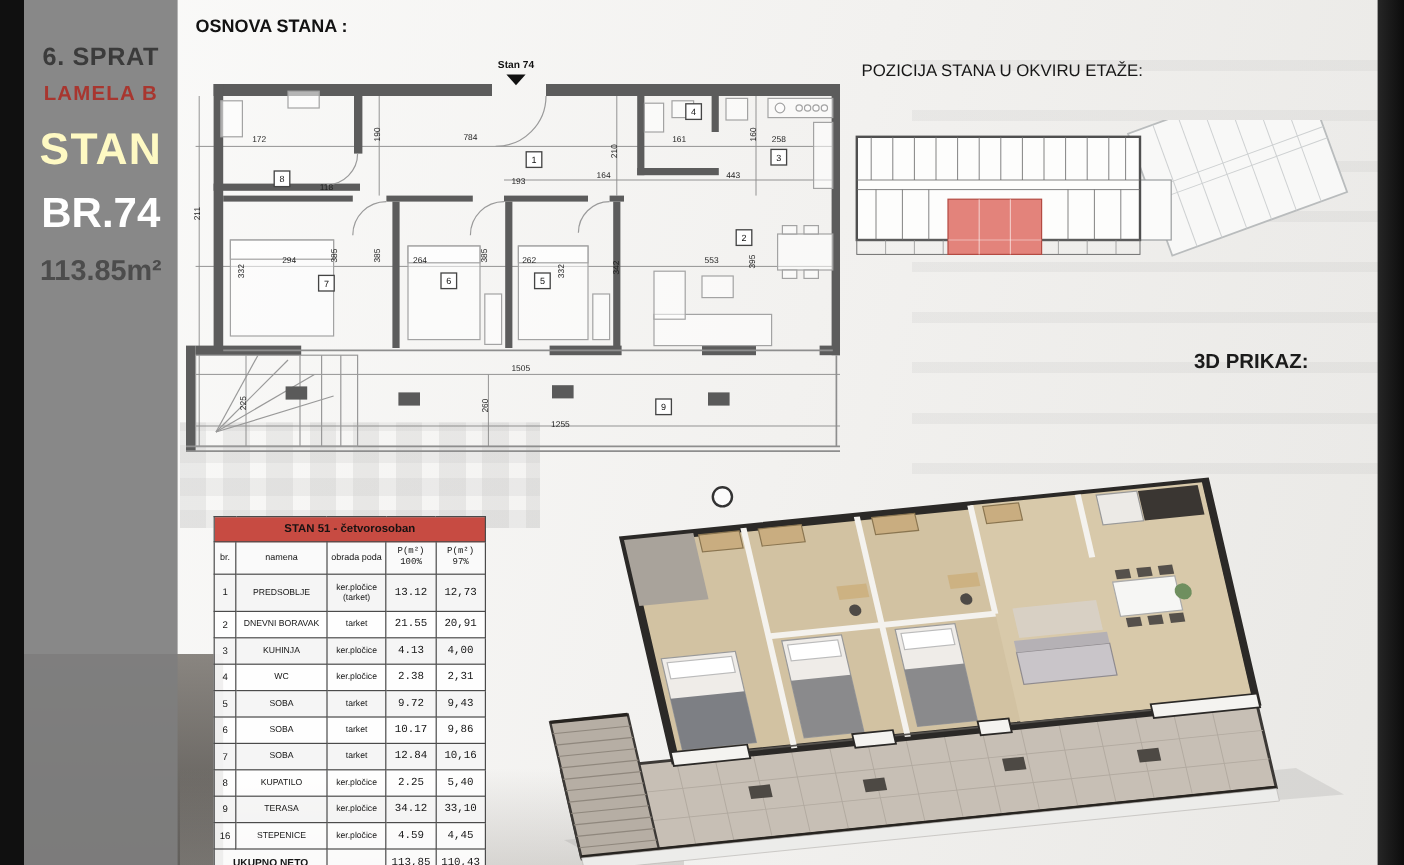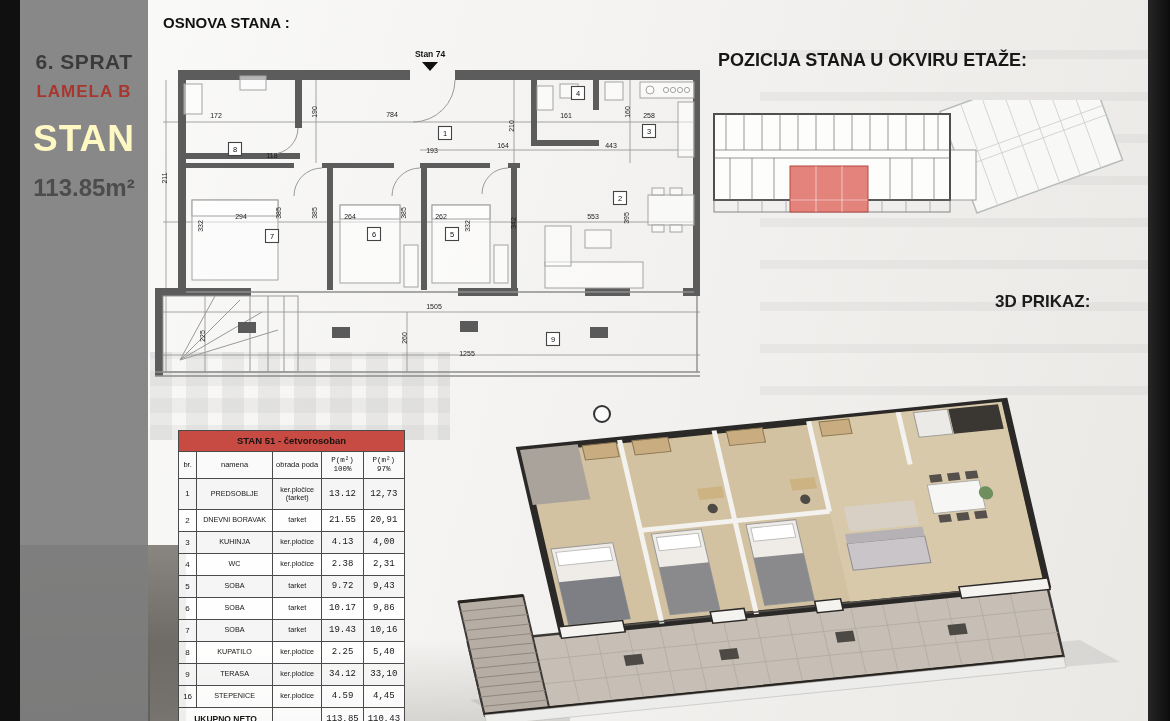--- a/index.html
+++ b/index.html
@@ -18,29 +18,29 @@
   .bg-photo-dark{position:absolute;left:0;top:545px;width:186px;height:176px;
     background:linear-gradient(180deg,#6e6963 0%,#4a4641 60%,#3c3935 100%);opacity:.8;}
   .bg-street{position:absolute;left:150px;top:640px;width:420px;height:81px;
     background:linear-gradient(180deg,rgba(200,198,194,.0),rgba(160,156,150,.35));}
   
   .barL{position:absolute;left:0;top:0;width:20px;height:721px;background:#101010;}
   .barR{position:absolute;left:1148px;top:0;width:22px;height:721px;
     background:linear-gradient(90deg,#262626,#0c0c0c);}
   
   .sidebar{position:absolute;left:20px;top:0;width:128px;height:721px;
-    background:rgba(126,126,126,.92);text-align:center;box-sizing:border-box;padding-top:50px;}
+    background:rgba(126,126,126,.92);text-align:center;box-sizing:border-box;padding-top:36px;}
   .sb-floor{font-size:21px;font-weight:bold;color:#3b3b3b;letter-spacing:.5px;}
   .sb-lamela{font-size:17px;font-weight:bold;color:#a8362f;margin-top:8px;letter-spacing:1px;}
   .sb-stan{font-size:37px;font-weight:bold;color:#fef9c3;margin-top:16px;letter-spacing:1px;}
   .sb-br{font-size:35px;font-weight:bold;color:#ffffff;margin-top:12px;}
   .sb-area{font-size:24px;font-weight:bold;color:#4c4c4c;margin-top:14px;}
   
   .h-osnova{position:absolute;left:163px;top:14px;font-size:15px;font-weight:bold;color:#121212;text-align:center;}
-  .h-pozicija{position:absolute;left:718px;top:50px;font-size:18px;font-weight:bold;color:#171717;}
+  .h-pozicija{position:absolute;left:718px;top:50px;font-size:14px;font-weight:normal;color:#171717;}
   .h-prikaz{position:absolute;left:995px;top:292px;font-size:17px;font-weight:bold;color:#1b1b1b;}
   
   .plan-svg{position:absolute;left:150px;top:40px;}
   .etaza-svg{position:absolute;left:700px;top:100px;}
   .render-svg{position:absolute;left:420px;top:385px;}
   
   .area-table{position:absolute;left:178px;top:430px;width:227px;border-collapse:collapse;
     font-size:8px;color:#161616;background:rgba(255,255,255,.88);}
   .area-table td,.area-table th{border:1px solid #4b4b4b;text-align:center;padding:0 1px;line-height:1.15;}
   .area-table .ttl{background:#c74b42;font-weight:bold;font-size:9.5px;height:20px;color:#181212;}
@@ -64,20 +64,21 @@
   <div class="bg-windows"></div>
   <div class="bg-photo-dark"></div>
   <div class="bg-street"></div>
 
   <div class="barL"></div>
 
   <div class="sidebar">
     <div class="sb-floor">6. SPRAT</div>
     <div class="sb-lamela">LAMELA B</div>
     <div class="sb-stan">STAN</div>
+    <div class="sb-br">BR.74</div>
     <div class="sb-area">113.85m²</div>
   </div>
 
   <div class="h-osnova">OSNOVA STANA :</div>
   <div class="h-pozicija">POZICIJA STANA U OKVIRU ETAŽE:</div>
   <div class="h-prikaz">3D PRIKAZ:</div>
 
   <svg class="plan-svg" width="570" height="355" viewBox="150 40 570 355">
 
     <text x="430" y="57" font-size="8.5" font-weight="bold" fill="#111" text-anchor="middle">Stan 74</text>
@@ -459,21 +460,21 @@
       <td class="c-br">6</td>
       <td class="c-nam">SOBA</td>
       <td class="c-pod">tarket</td>
       <td class="c-num">10.17</td>
       <td class="c-num">9,86</td>
     </tr>
     <tr class="rw">
       <td class="c-br">7</td>
       <td class="c-nam">SOBA</td>
       <td class="c-pod">tarket</td>
-      <td class="c-num">19.43</td>
+      <td class="c-num">12.84</td>
       <td class="c-num">10,16</td>
     </tr>
     <tr class="rw">
       <td class="c-br">8</td>
       <td class="c-nam">KUPATILO</td>
       <td class="c-pod">ker.pločice</td>
       <td class="c-num">2.25</td>
       <td class="c-num">5,40</td>
     </tr>
     <tr class="rw">

